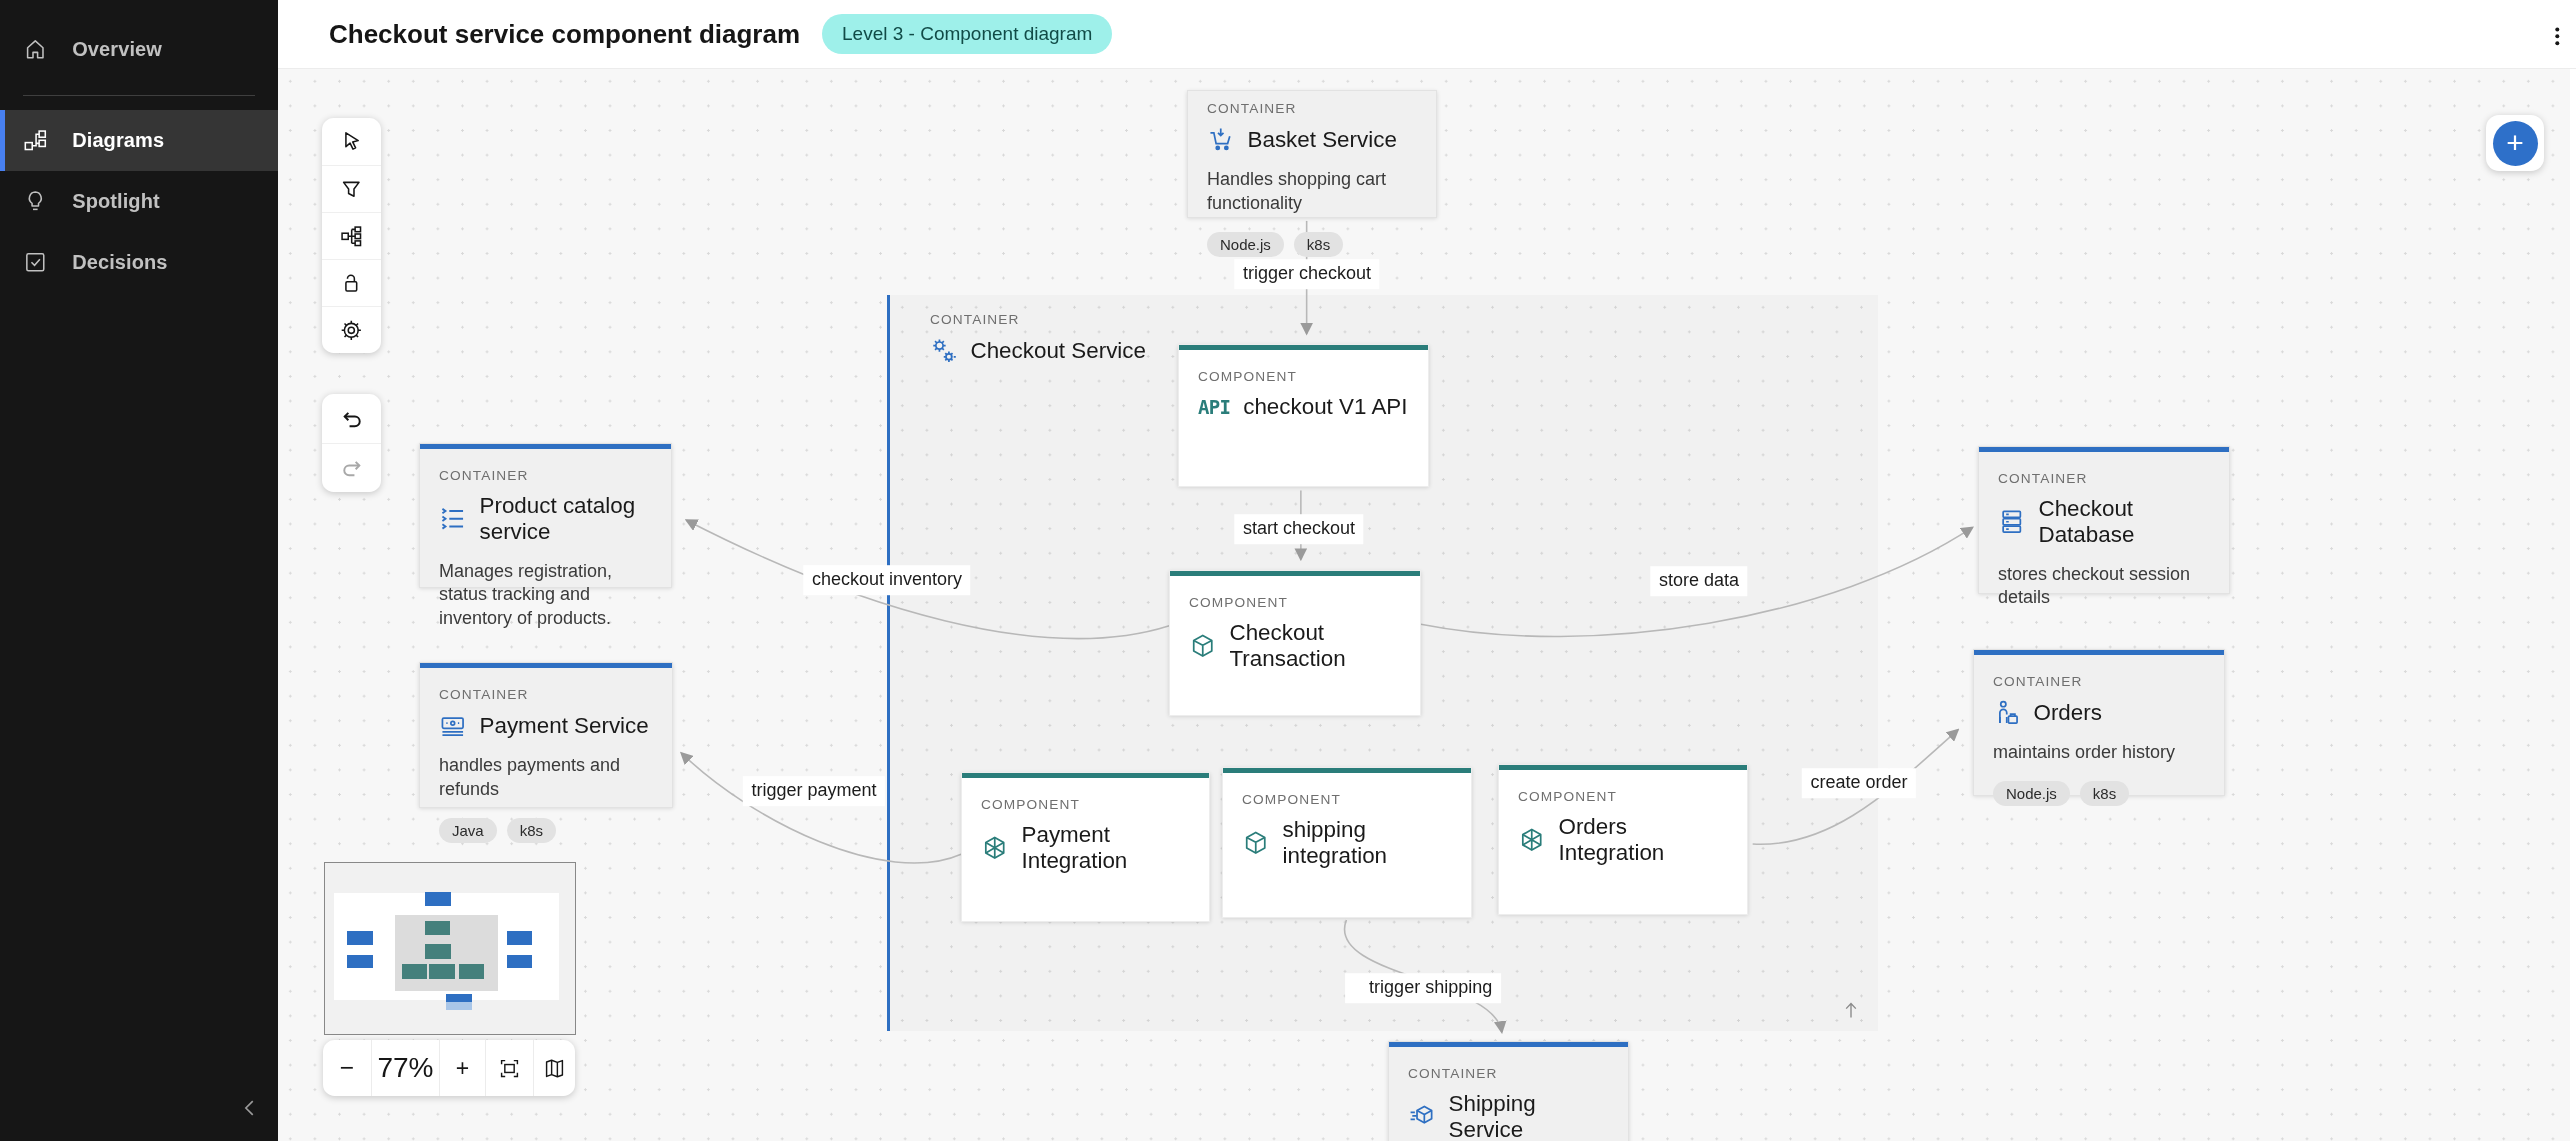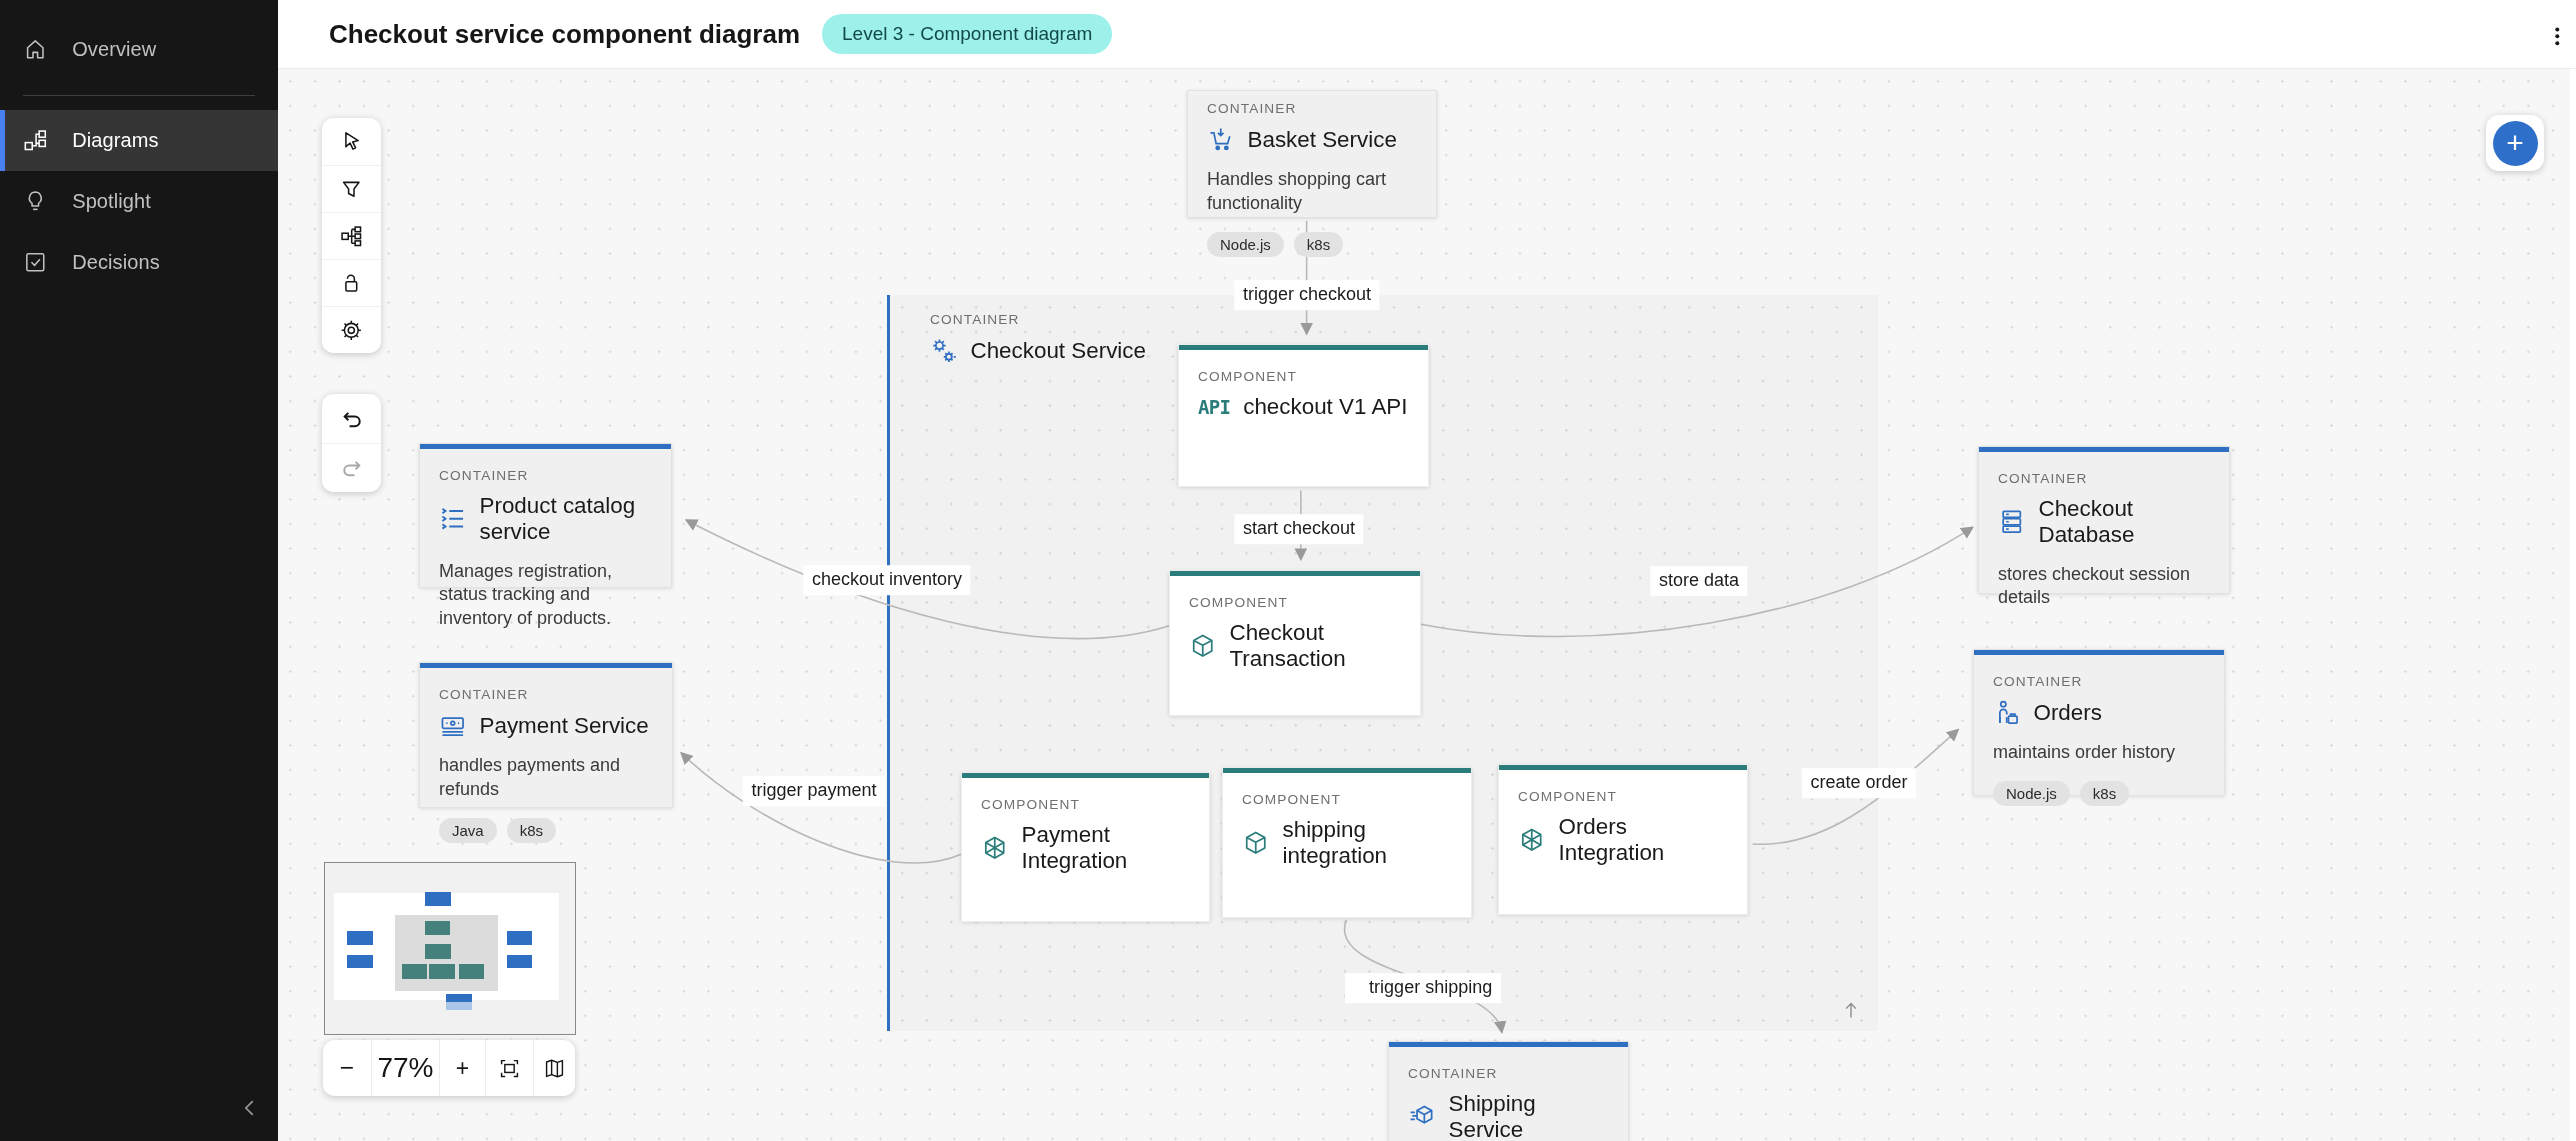--- a/index.html
+++ b/index.html
@@ -3,21 +3,21 @@
 <meta charset="utf-8">
 <style>
   * { margin:0; padding:0; box-sizing:border-box; }
   html,body { width:2576px; height:1142px; font-family:"Liberation Sans", sans-serif; }
   .app { position:relative; width:2576px; height:1142px; overflow:hidden; background:#f7f7f7; }
 
   
   .sidebar { position:absolute; left:0; top:0; width:278px; height:1142px; background:#161616; z-index:50; }
   .nav { padding-top:19px; }
   .nav-item { position:relative; display:flex; align-items:center; gap:24.6px; height:61px; padding-left:23px; cursor:pointer; }
-  .nav-item .nav-label { font-size:20px; font-weight:400; color:#c1c1c1; letter-spacing:0.1px; }
+  .nav-item .nav-label { font-size:20px; font-weight:700; color:#c1c1c1; letter-spacing:0.1px; }
   .nav-item .nav-ic { width:24.6px; height:24.6px; color:#c1c1c1; flex:0 0 24.6px; }
   .nav-item.selected { background:#353535; }
   .nav-item.selected::before { content:""; position:absolute; left:0; top:0; bottom:0; width:5px; background:#4880f0; }
   .nav-item.selected .nav-label { color:#ffffff; }
   .nav-item.selected .nav-ic { color:#ffffff; }
   .nav-divider { border-top:0.7px solid #3f3f3f; margin:14.5px 23px; }
   .collapse-btn { position:absolute; left:230px; bottom:13px; width:40px; height:40px; color:#9a9a9a; display:flex; align-items:center; justify-content:center; cursor:pointer; }
 
   
   .header { position:absolute; left:278px; top:0; right:0; height:69px; background:#ffffff; border-bottom:0.7px solid #ececec; display:flex; align-items:center; z-index:40; }
@@ -200,21 +200,21 @@
       </defs>
       <path class="edge" d="M1423 210 V366" marker-end="url(#arrow)"></path>
       <path class="edge" d="M1415 583 V678" marker-end="url(#arrow)"></path>
       <path class="edge" d="M1233 770 C 1060 825, 800 745, 565 624" marker-end="url(#arrow)"></path>
       <path class="edge" d="M1581 768 C 1820 815, 2150 762, 2344 634" marker-end="url(#arrow)"></path>
       <path class="edge" d="M945 1086 C 840 1132, 655 1040, 558 946" marker-end="url(#arrow)"></path>
       <path class="edge" d="M2040 1072 C 2150 1078, 2232 996, 2324 914" marker-end="url(#arrow)"></path>
       <path class="edge" d="M1478 1177 C 1448 1255, 1682 1258, 1693 1332" marker-end="url(#arrow)"></path>
     </svg>
 
-    <div class="edge-label" style="left:1029px; top:226px;">trigger checkout</div>
+    <div class="edge-label" style="left:1029px; top:205px;">trigger checkout</div>
     <div class="edge-label" style="left:1021px; top:460px;">start checkout</div>
     <div class="edge-label" style="left:609px; top:511px;">checkout inventory</div>
     <div class="edge-label" style="left:1421px; top:512px;">store data</div>
     <div class="edge-label" style="left:536px; top:722px;">trigger payment</div>
     <div class="edge-label" style="left:1581px; top:714px;">create order</div>
     <div class="edge-label" style="left:1145px; top:919px;padding-left:24px;">trigger shipping</div>
 
     <div class="node node--container" style="left:909px; top:21px; width:250px; height:128px;">
       <div class="node-body node-body--flush">
         <div class="node-type">CONTAINER</div>

